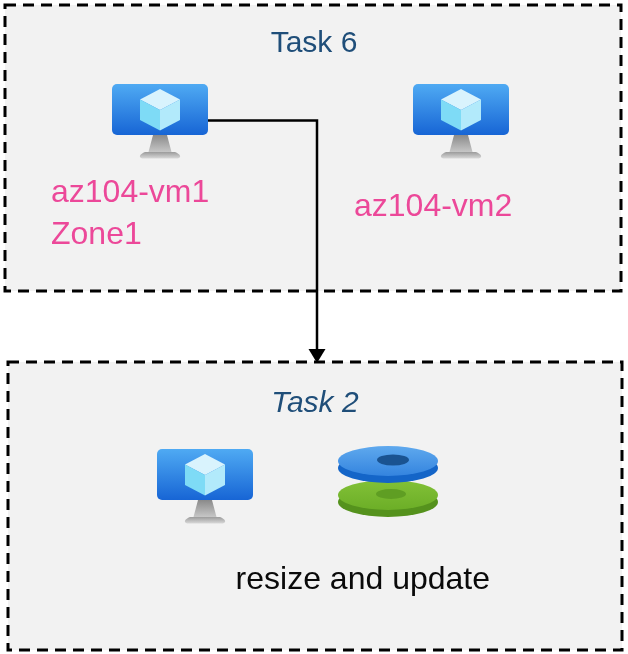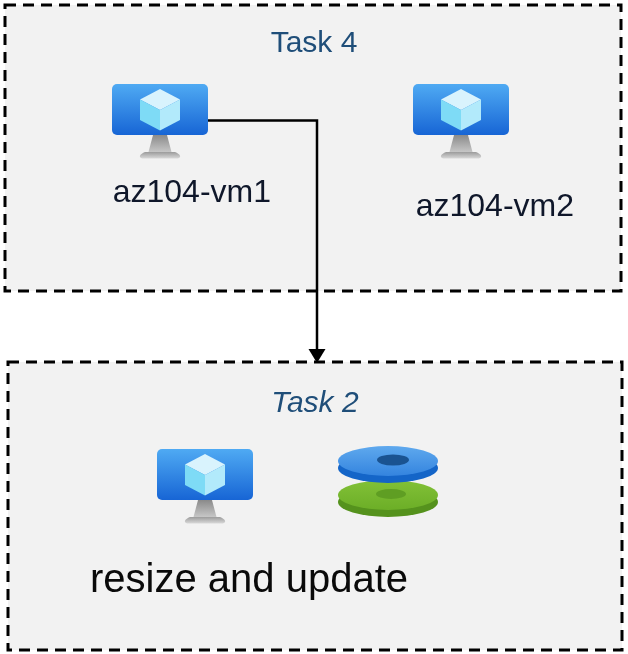--- a/index.html
+++ b/index.html
@@ -9,29 +9,29 @@
     font-family:"Liberation Sans","DejaVu Sans",sans-serif;
   }
   svg.box { position:absolute; display:block; }
   .box-title {
     position:absolute; text-align:center;
     font-size:30px; line-height:34px; color:#1f4e79;
   }
   .t1-title { left:4px;  top:25px;  width:620px; }
   .t2-title { left:6px;  top:385px; width:618px;font-style:italic; }
   .vm-label {
-    position:absolute; width:220px; text-align:right;
-    font-size:32px; line-height:42px; color:#0f172a;
+    position:absolute; width:220px; text-align:left;
+    font-size:32px; line-height:42px; color:#ec4899;
   }
   .vm-label span { display:block; }
   .vm1-label { left:51px;  top:170px; }
   .vm2-label { left:354px; top:170px;margin-top:14px; }
   .t2-caption {
     position:absolute; left:90px; top:556px; width:400px;
-    text-align:left; font-size:40px; line-height:44px; color:#0a0a0a;
+    text-align:right; font-size:32px; line-height:44px; color:#0a0a0a;
   }
   .icon { position:absolute; display:block; }
   .vm1-icon  { left:112px; top:84px;  width:96px;  height:79px; }
   .vm2-icon  { left:413px; top:84px;  width:96px;  height:79px; }
   .t2vm-icon { left:157px; top:449px; width:96px;  height:79px; }
   .disks-icon{ left:338px; top:445px; width:100px; height:76px; }
   .connector { position:absolute; left:0; top:0; pointer-events:none; }
   .defs-hidden { position:absolute; width:0; height:0; overflow:hidden; }
 </style>
 </head>
@@ -79,27 +79,28 @@
 </svg>
 
 <svg class="box" style="left:3px; top:3px;" width="620" height="290">
   <rect x="2" y="2" width="616" height="286" fill="#f2f2f2" stroke="#000000" stroke-width="3" stroke-dasharray="11 7"></rect>
 </svg>
 
 <svg class="box" style="left:6px; top:360px;" width="618" height="292">
   <rect x="2" y="2" width="614" height="288" fill="#f2f2f2" stroke="#000000" stroke-width="3" stroke-dasharray="11 7"></rect>
 </svg>
 
-<div class="box-title t1-title">Task 4</div>
+<div class="box-title t1-title">Task 6</div>
 
 <svg class="icon vm1-icon" viewBox="0 0 96 79">
     <use href="#vm-icon"></use>
   </svg>
 <div class="vm-label vm1-label">
   <span>az104-vm1</span>
+  <span>Zone1</span>
 </div>
 
 <svg class="icon vm2-icon" viewBox="0 0 96 79">
     <use href="#vm-icon"></use>
   </svg>
 <div class="vm-label vm2-label">
   <span>az104-vm2</span>
 </div>
 
 <div class="box-title t2-title">Task 2</div>

